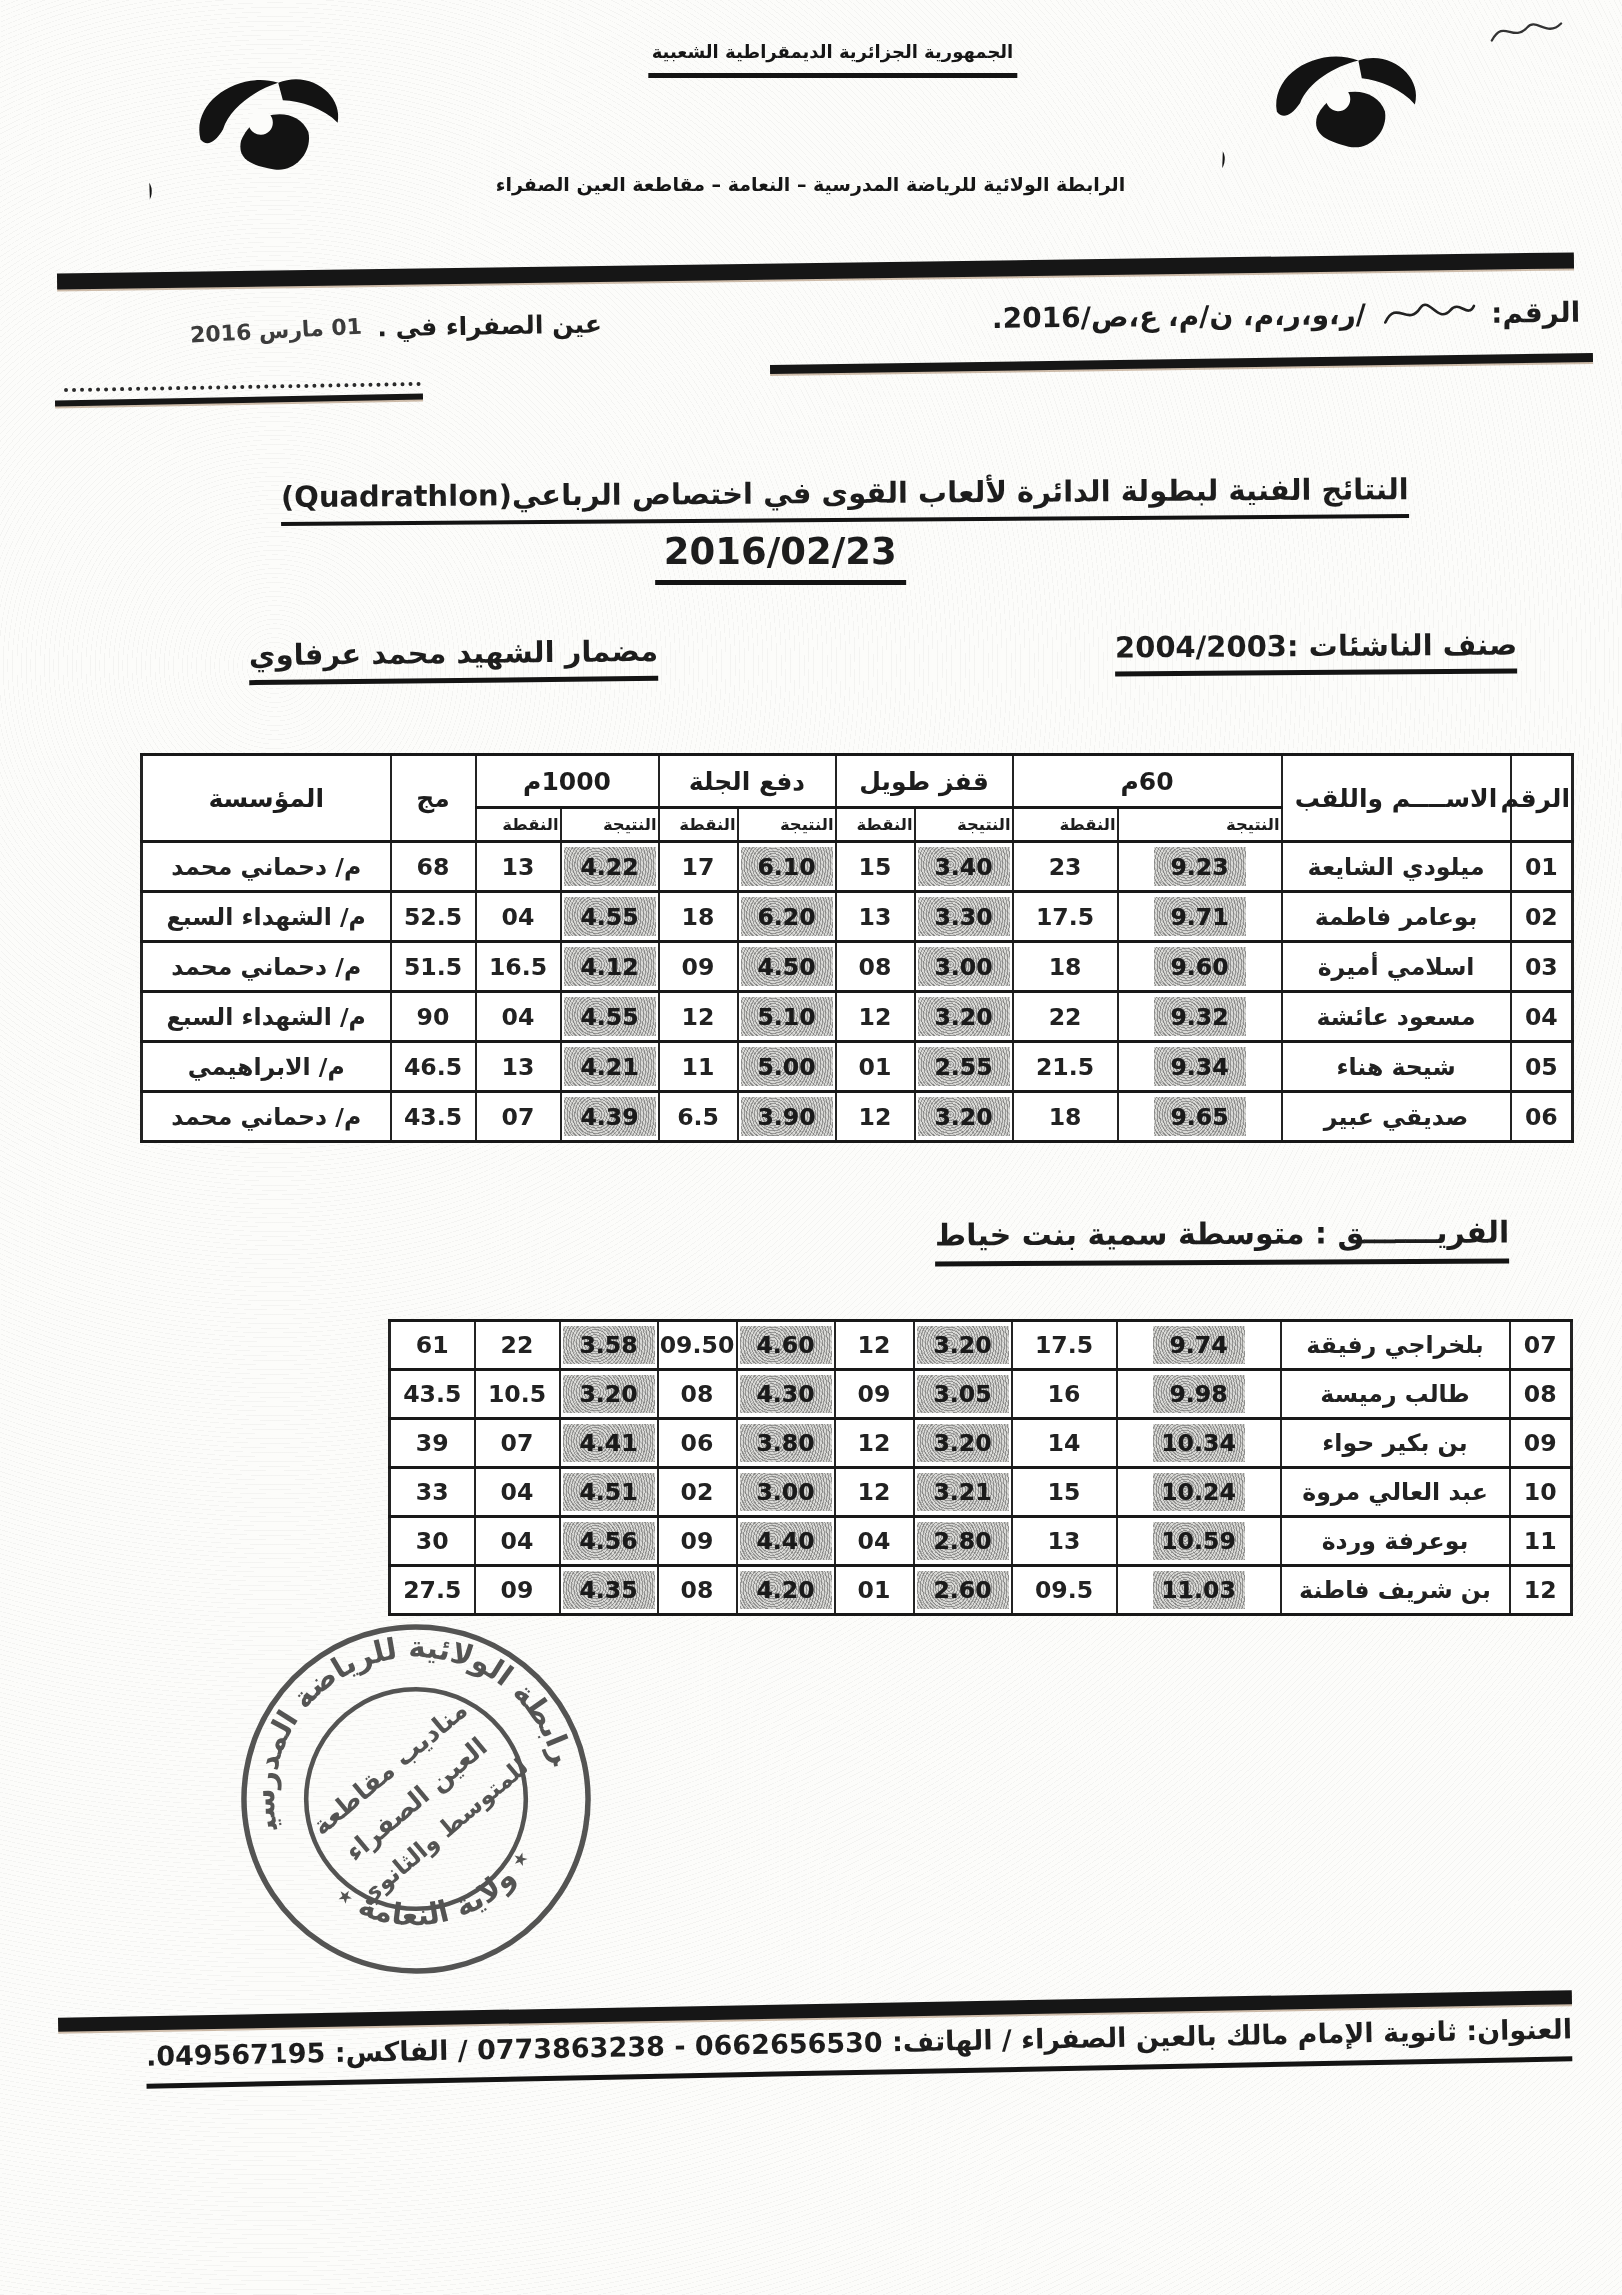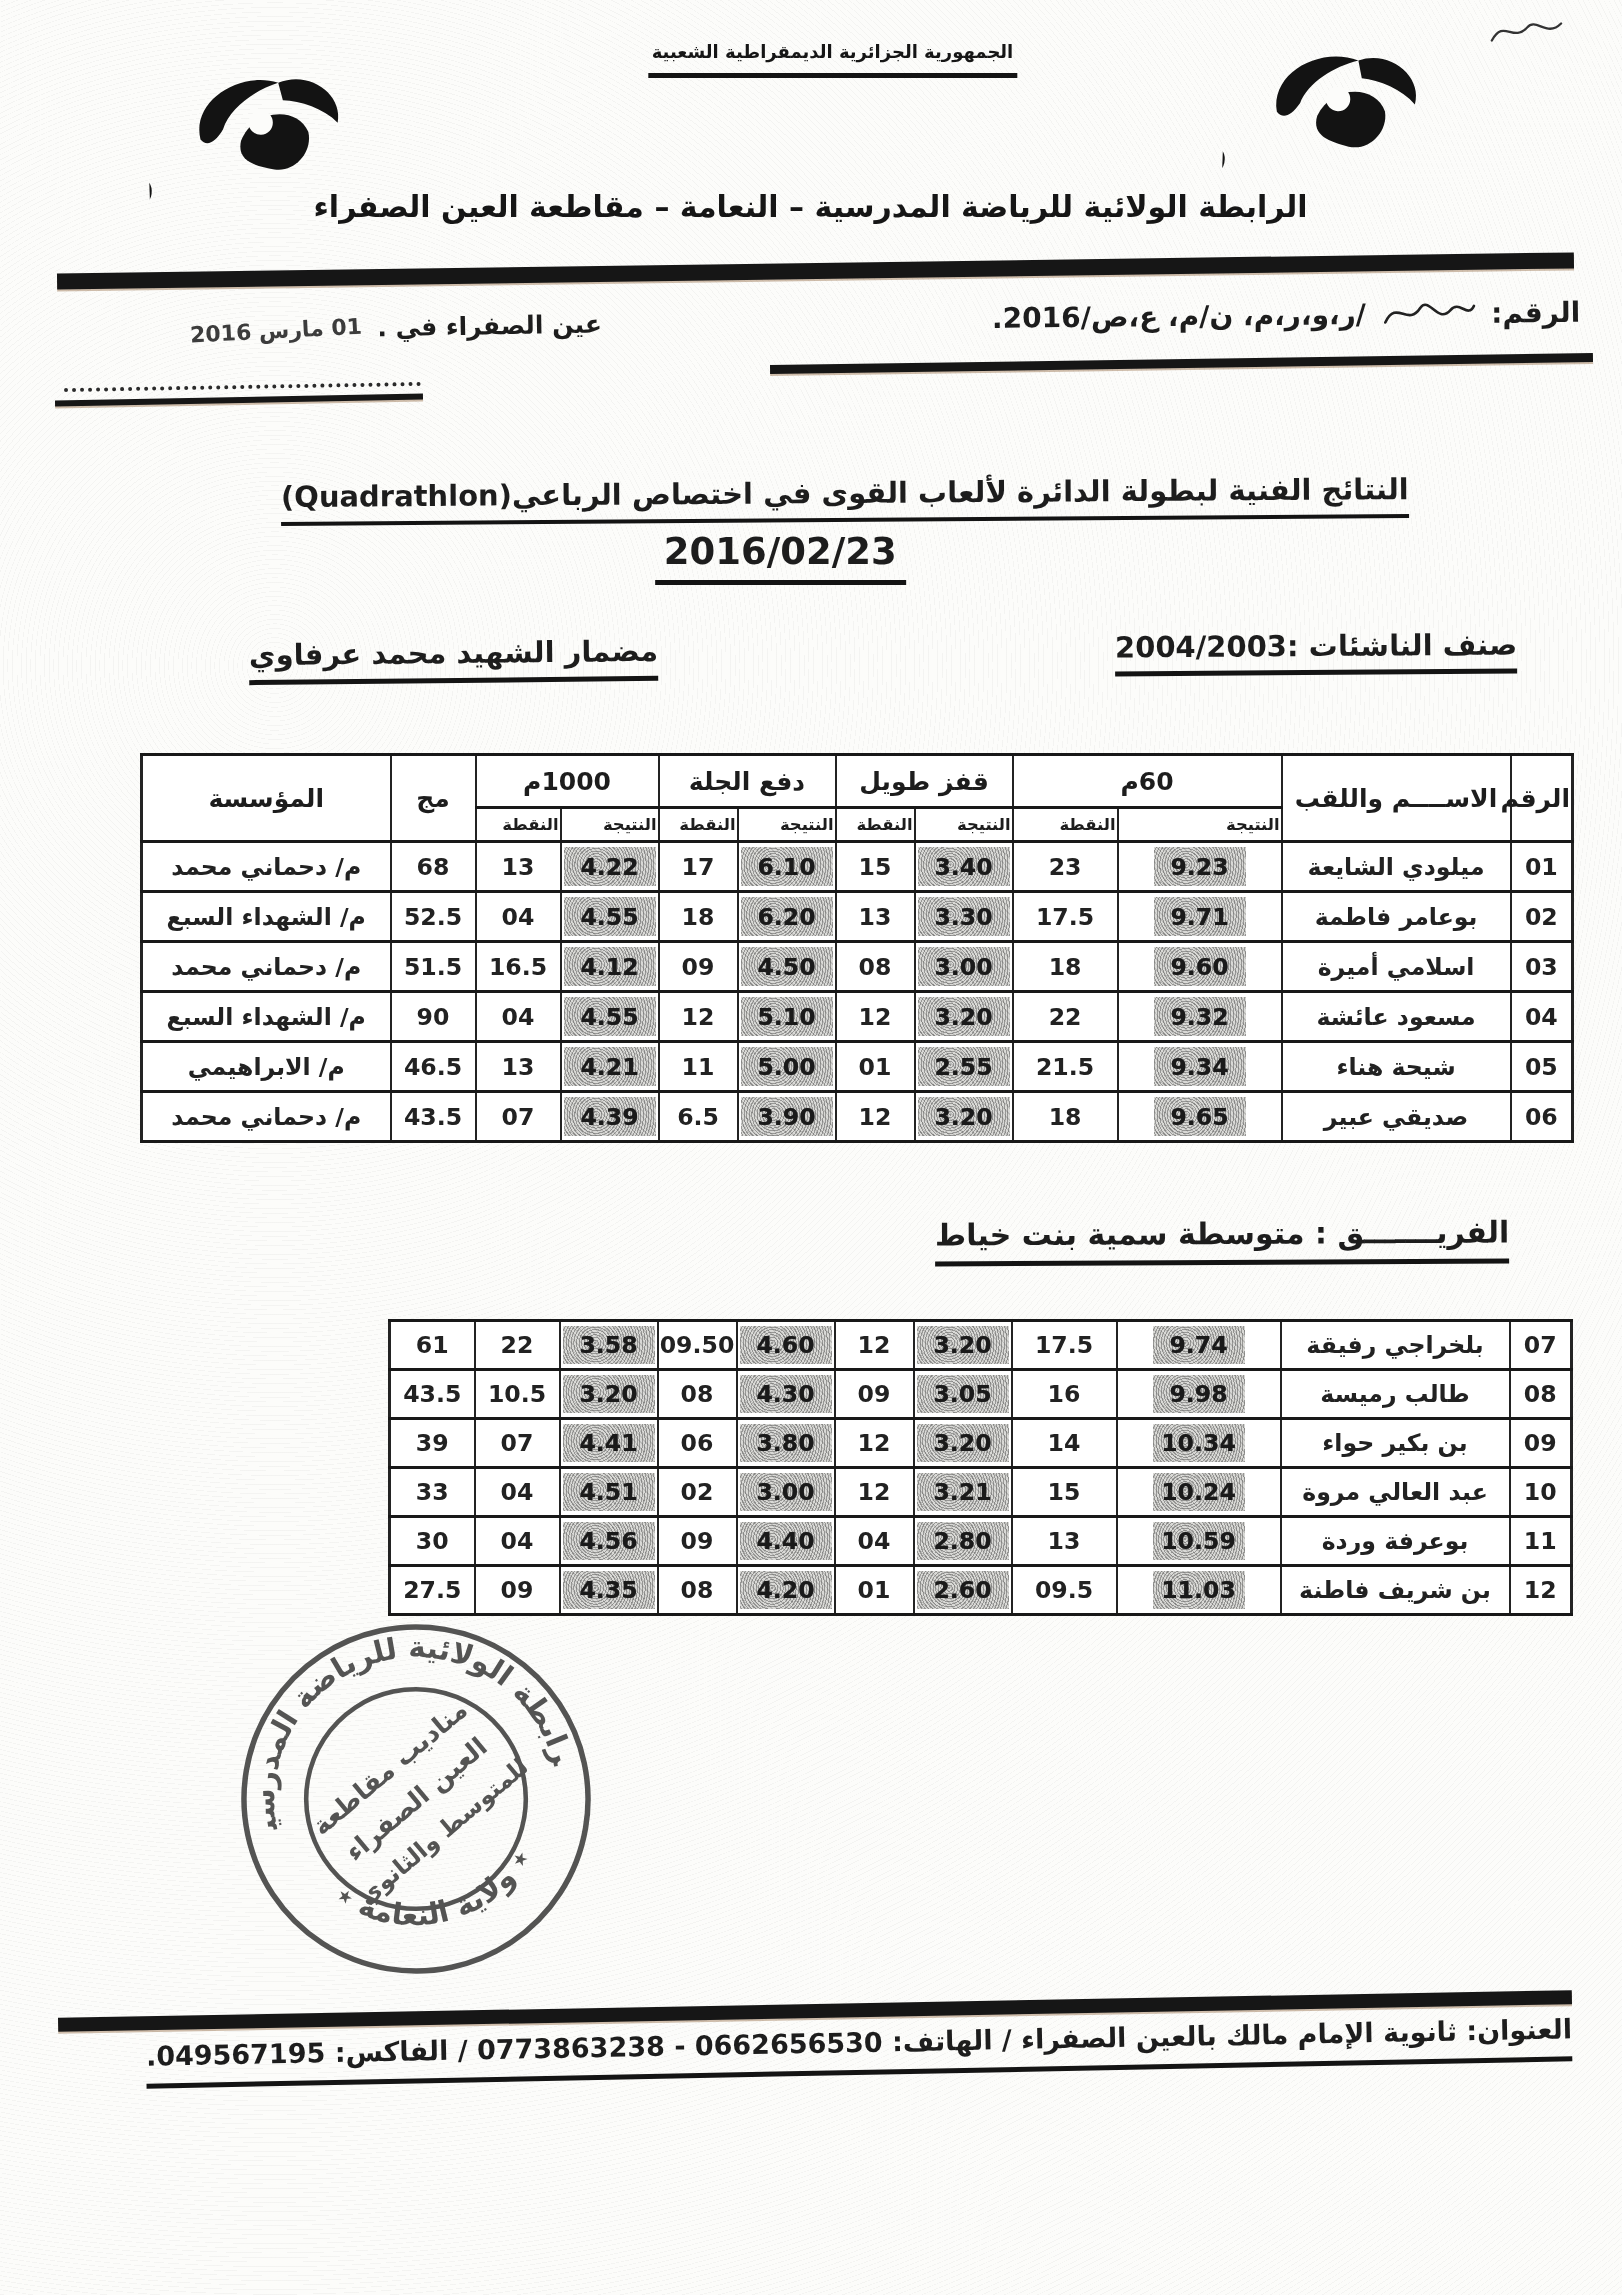--- a/index.html
+++ b/index.html
@@ -13,21 +13,21 @@
     position:absolute; inset:0; pointer-events:none; opacity:.05;
     background-image:repeating-radial-gradient(circle at 17% 29%, #555 0 0.7px, transparent 0.7px 4.6px);
   }
   .abs{position:absolute;}
   
   .hline{white-space:nowrap; font-weight:bold; color:#161616;}
   .h1{top:41px; left:50%; transform:translateX(-50%); font-size:18px;
       border-bottom:5.9px solid #141414; padding:0 3.9px 10.5px 3.9px;margin-left:22px;}
   .h2{top:148px; left:50%; transform:translateX(-50%); font-size:26px;
       border-bottom:5.9px solid #141414; padding:0 2.6px 9.2px 2.6px;}
-  .hdr3{top:189px; left:50%; transform:translateX(-50%); font-size:30px;}
+  .hdr3{top:173px; left:50%; transform:translateX(-50%); font-size:19px;}
   .logo{width:216px;}
   .logo svg{width:100%; height:auto;}
   .logo-l{top:58px; left:149px; transform:rotate(-2deg);}
   .logo-r{top:34px; left:1225px; transform:rotate(2deg);}
   .corner-scribble{top:9.2px; left:1485px;}
   
   .bar{background:#161616; box-shadow:0 2px 0 rgba(120,70,20,.35);}
   .bar-top{top:263px; left:58px; width:1517px; height:16.4px; transform:rotate(-0.8deg);}
   .bar-refu{top:359px; left:771px; width:823px; height:8.5px; transform:rotate(-0.85deg);}
   .bar-dateu{top:397px; left:56px; width:368px; height:5.9px; transform:rotate(-1.1deg);}

